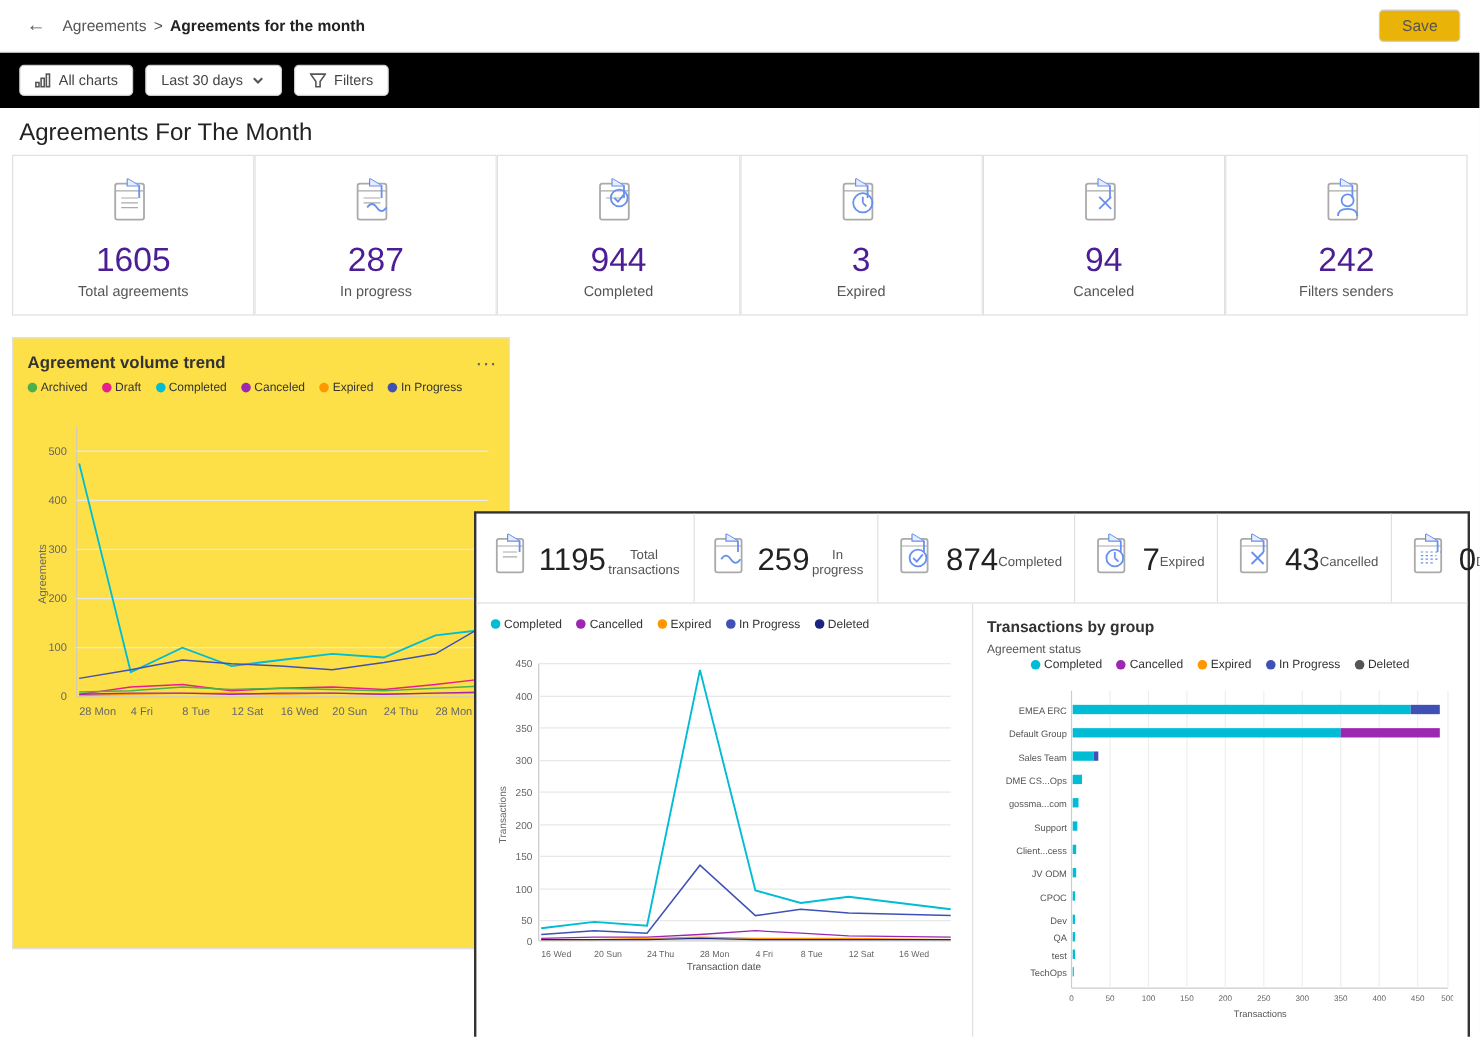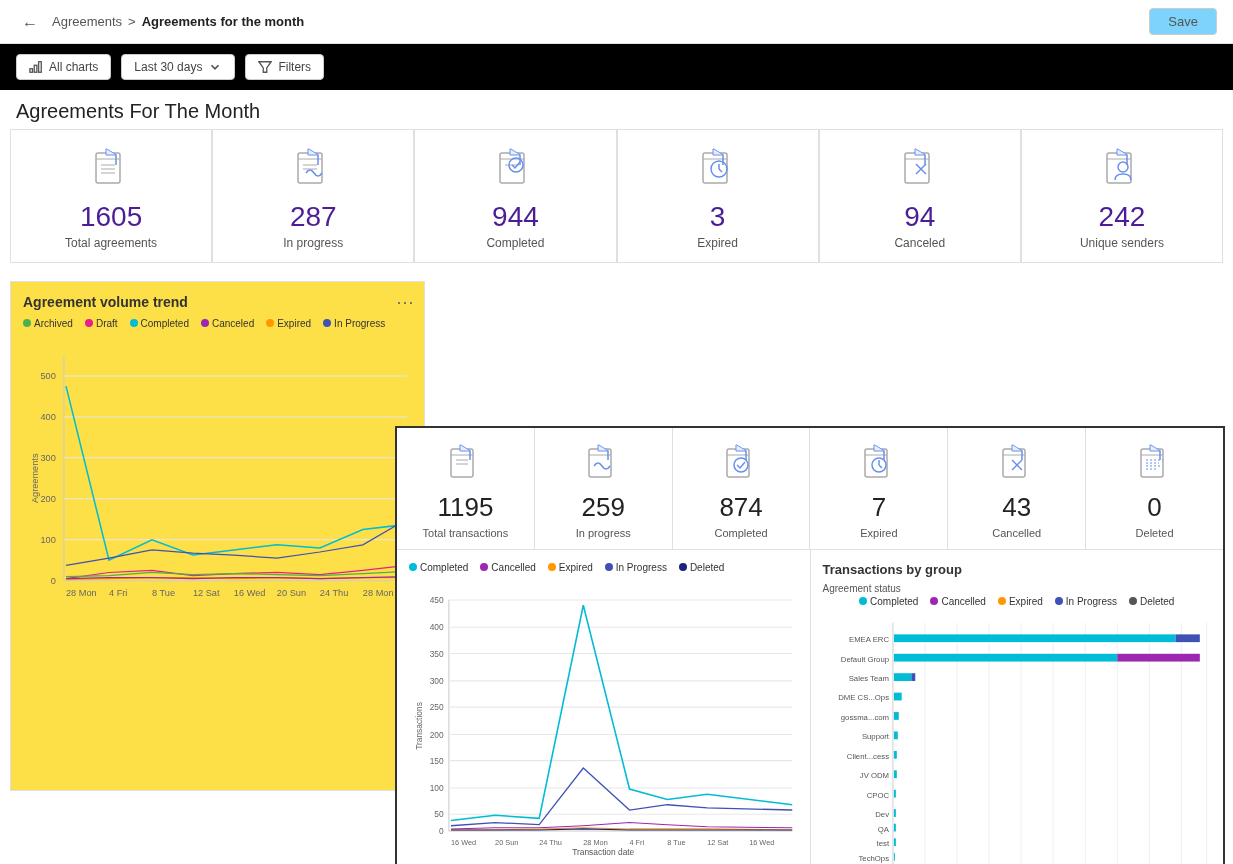--- a/index.html
+++ b/index.html
@@ -5,21 +5,21 @@
     * { box-sizing: border-box; margin: 0; padding: 0; }
     body { font-family: 'Segoe UI', Arial, sans-serif; background: #f5f5f5; font-size: 13px; color: #333; }
 
     .app-container { width: 1233px; height: 864px; background: #fff; position: relative; overflow: hidden; }
 
     
     .header { display: flex; align-items: center; padding: 8px 16px; border-bottom: 1px solid #e0e0e0; background: #fff; height: 44px; }
     .back-btn { width: 28px; height: 28px; display: flex; align-items: center; justify-content: center; cursor: pointer; color: #555; font-size: 16px; margin-right: 8px; }
     .breadcrumb { display: flex; align-items: center; gap: 6px; font-size: 13px; color: #555; }
     .breadcrumb .current { font-weight: 600; color: #222; }
-    .save-btn { margin-left: auto; background: #7dd3fc; border: 1px solid #ccc; border-radius: 4px; padding: 5px 18px; cursor: pointer; color: #555; font-size: 13px; }
+    .save-btn { margin-left: auto; background: #eab308; border: 1px solid #ccc; border-radius: 4px; padding: 5px 18px; cursor: pointer; color: #555; font-size: 13px; }
 
     
     .toolbar { display: flex; align-items: center; gap: 10px; padding: 10px 16px; background: #000000; }
     .toolbar-btn { display: flex; align-items: center; gap: 6px; border: 1px solid #ccc; border-radius: 4px; padding: 5px 12px; cursor: pointer; background: #fff; font-size: 12px; color: #444; }
     .toolbar-btn svg { width: 14px; height: 14px; }
 
     
     .page-title { padding: 10px 16px 6px 16px; font-size: 20px; font-weight: 400; color: #222; }
 
     
@@ -35,21 +35,21 @@
     
     .left-panel { width: 415px; background: #fde047; border: 1px solid #e0e0e0; margin: 10px 0 0 10px; padding: 12px; position: relative; flex-shrink: 0; }
     .panel-title { font-size: 14px; font-weight: 600; margin-bottom: 8px; }
     .more-btn { position: absolute; top: 10px; right: 10px; cursor: pointer; color: #666; font-size: 18px; }
 
     
     .right-panel { position: absolute; left: 395px; top: 155px; width: 830px; background: #fff; border: 2px solid #333; z-index: 10; }
 
     
     .right-stat-cards { display: flex; border-bottom: 1px solid #e0e0e0; }
-    .right-stat-card { flex: 1; border-right: 1px solid #e0e0e0; padding: 14px 10px 10px 10px; display: flex; flex-direction: column; align-items: center; }
+    .right-stat-card { flex: 1; border-right: 1px solid #e0e0e0; padding: 14px 10px 10px 10px; display: flex; flex-direction: row; align-items: center; }
     .right-stat-card:last-child { border-right: none; }
     .right-stat-card .icon-wrap { width: 46px; height: 46px; display: flex; align-items: center; justify-content: center; margin-bottom: 4px; }
     .right-stat-card .stat-num { font-size: 26px; font-weight: 300; color: #222; }
     .right-stat-card .stat-label { font-size: 11px; color: #555; text-align: center; margin-top: 4px; }
 
     
     .bottom-charts { display: flex; }
     .chart-panel { flex: 1; border-right: 1px solid #e0e0e0; padding: 12px; }
     .chart-panel:last-child { border-right: none; }
     .chart-panel .panel-title { font-size: 13px; font-weight: 600; margin-bottom: 6px; }
@@ -194,21 +194,21 @@
         <svg width="46" height="46" viewBox="0 0 46 46">
             <rect x="8" y="6" width="24" height="30" rx="2" fill="none" stroke="#aaa" stroke-width="1.5"></rect>
             <line x1="8" y1="12" x2="32" y2="12" stroke="#aaa" stroke-width="1"></line>
             <circle cx="24" cy="20" r="5" fill="none" stroke="#6890F0" stroke-width="1.5"></circle>
             <path d="M 16 33 Q 16 27 24 27 Q 32 27 32 33" fill="none" stroke="#6890F0" stroke-width="1.5"></path>
             <path d="M 18 2 L 28 8 L 28 18" fill="none" stroke="#6890F0" stroke-width="1.5"></path>
             <path d="M 18 2 L 18 8 L 28 8" fill="#e8eeff" stroke="#6890F0" stroke-width="1"></path>
           </svg>
       </div>
       <div class="stat-num">242</div>
-      <div class="stat-label">Unique senders</div>
+      <div class="stat-label">Filters senders</div>
     </div>
   </div>
 
   <div class="main-layout" style="position:relative; margin-top:8px; height:520px;">
 
     <div class="left-panel">
       <div class="panel-title">Agreement volume trend</div>
       <div class="more-btn">···</div>
 
       

